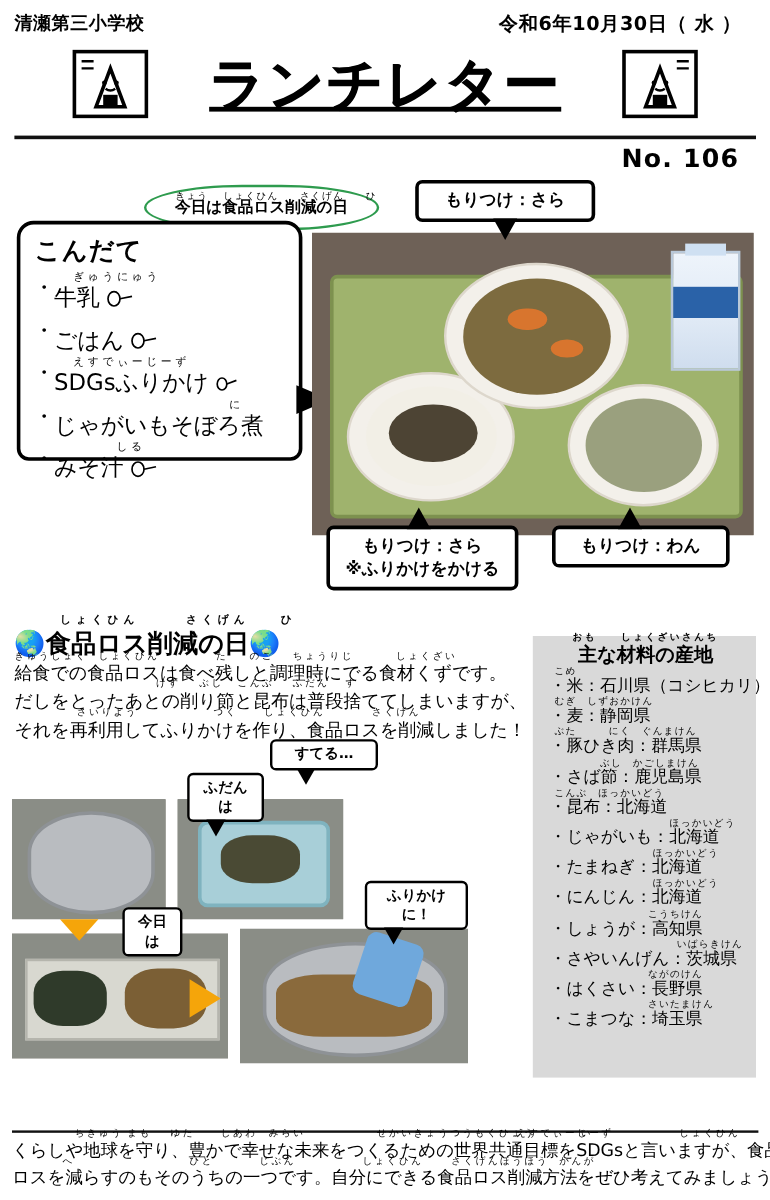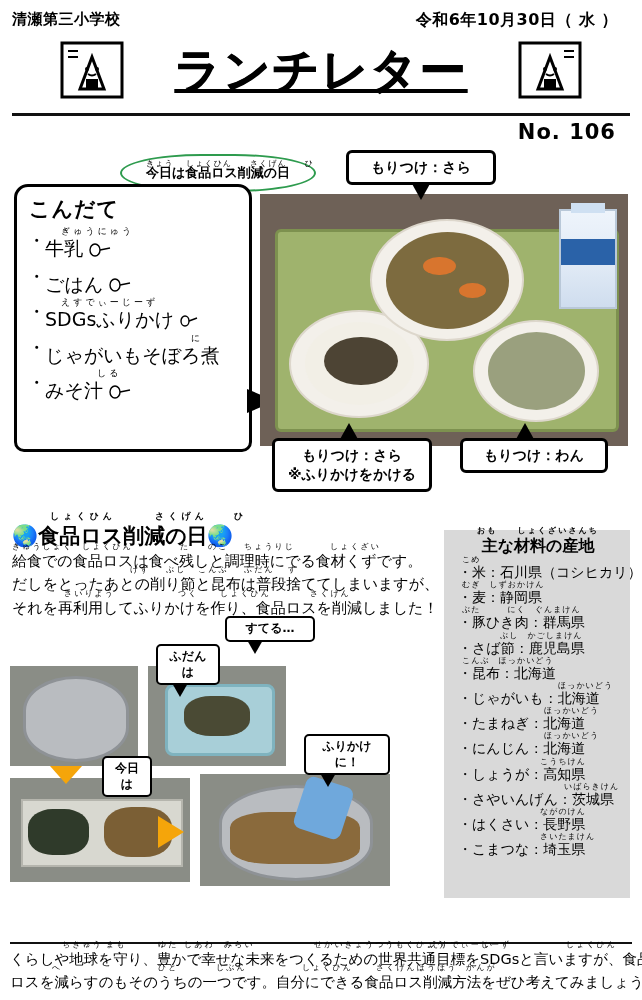--- a/index.html
+++ b/index.html
@@ -81,21 +81,21 @@
     height: 360px;
     margin-top: 4px;
   }
 
   
   .menu-box {
     position: absolute;
     left: 14px;
     top: 36px;
     width: 238px;
-    height: 268px;
+    height: 200px;
     background: #fff;
     border: 3px solid #000;
     border-radius: 14px 14px 10px 10px;
     padding: 8px 10px 6px 12px;
     box-sizing: border-box;
   }
   .menu-box:after {
     content: "";
     position: absolute;
     right: -26px;
@@ -686,21 +686,21 @@
         </li>
       </ul>
     </div>
   </div>
 
   <div class="footer">
     <hr class="footer-rule">
     <div class="line">
       <span class="rb" style="left:52px">ちきゅう</span>
       <span class="rb" style="left:96px">まも</span>
-      <span class="rb" style="left:148px">ゆた</span>
+      <span class="rb" style="left:132px">ゆた</span>
       <span class="rb" style="left:174px">しあわ</span>
       <span class="rb" style="left:214px">みらい</span>
       <span class="rb" style="left:304px">せかいきょうつうもくひょう</span>
       <span class="rb" style="left:420px">えすでぃーじーず</span>
       <span class="rb" style="left:474px">い</span>
       <span class="rb" style="left:556px">しょくひん</span>
       <span>くらしや地球を守り、豊かで幸せな未来をつくるための世界共通目標をSDGsと言いますが、食品</span>
     </div>
     <div class="line">
       <span class="rb" style="left:42px">へ</span>

